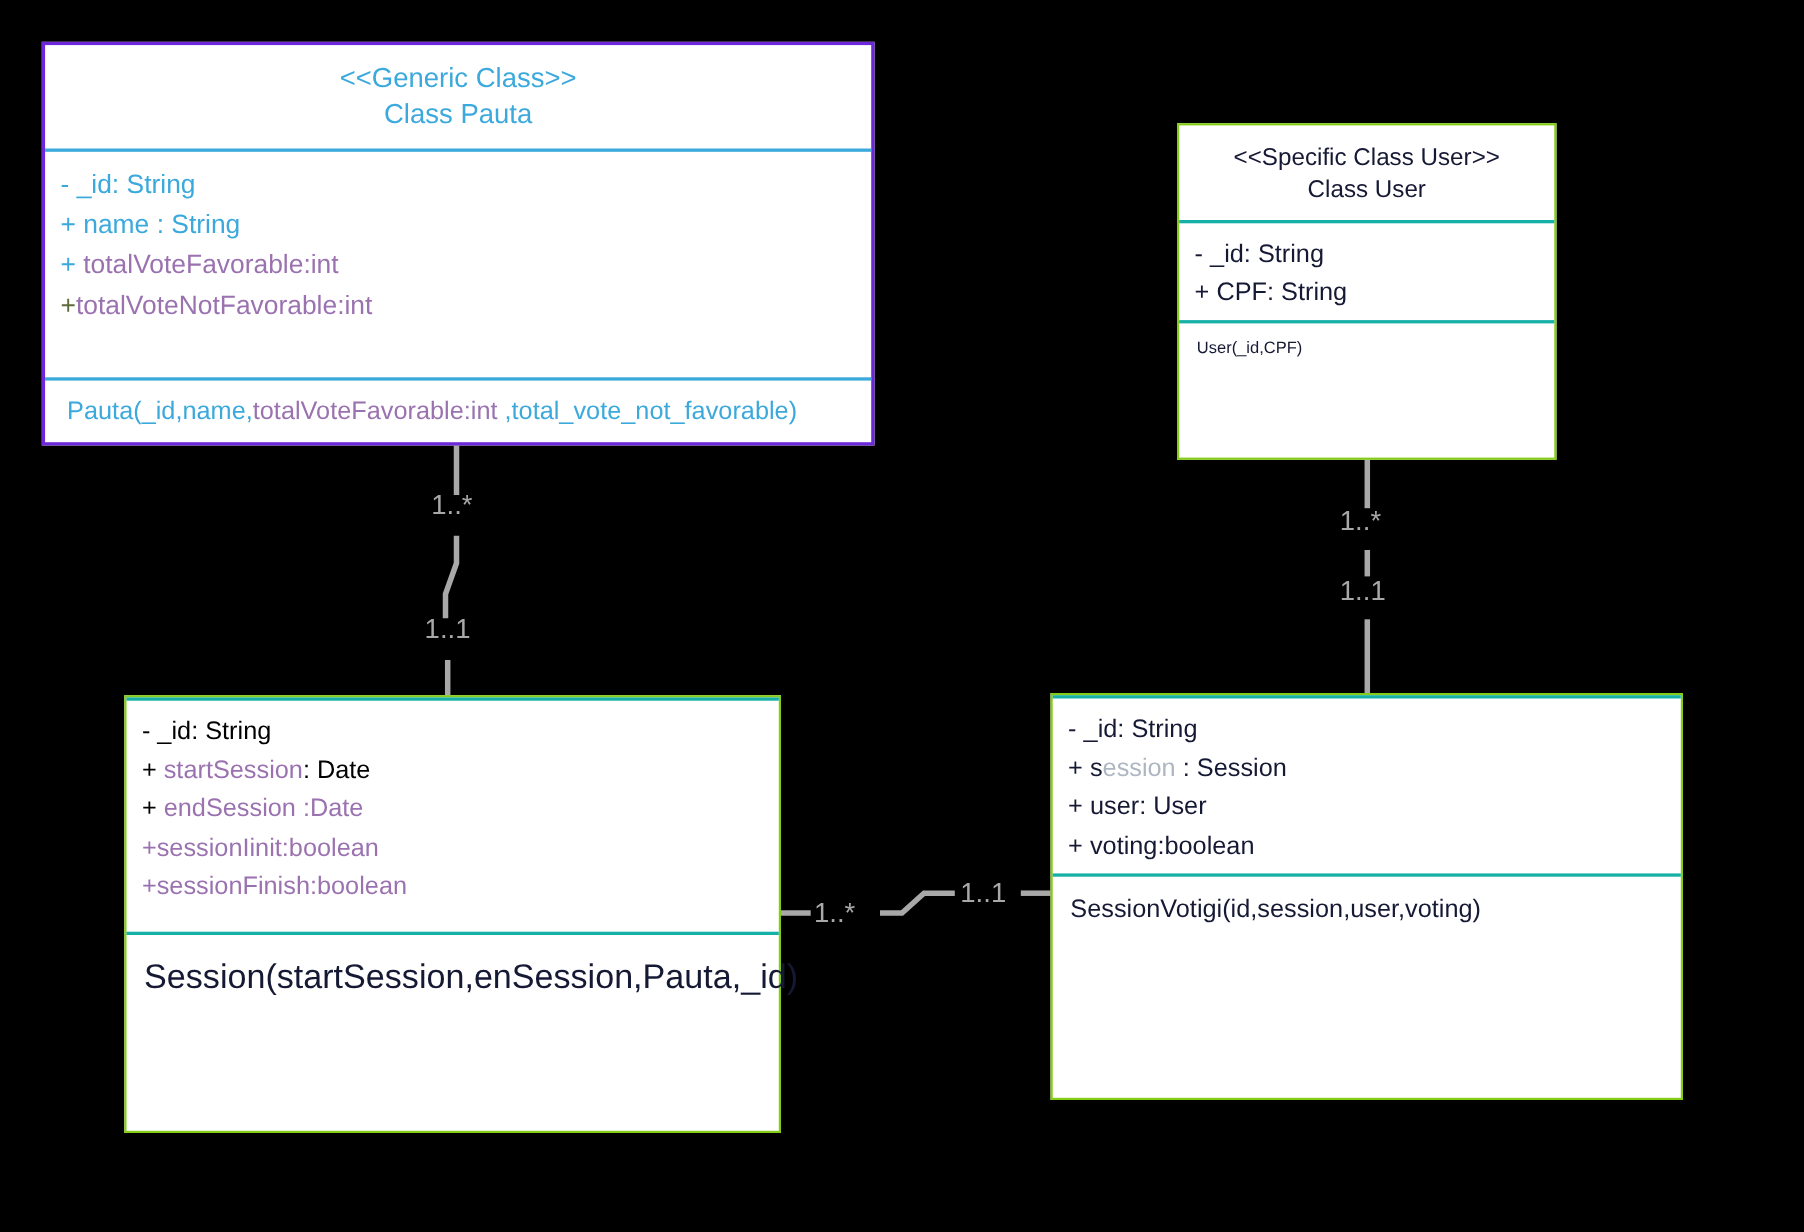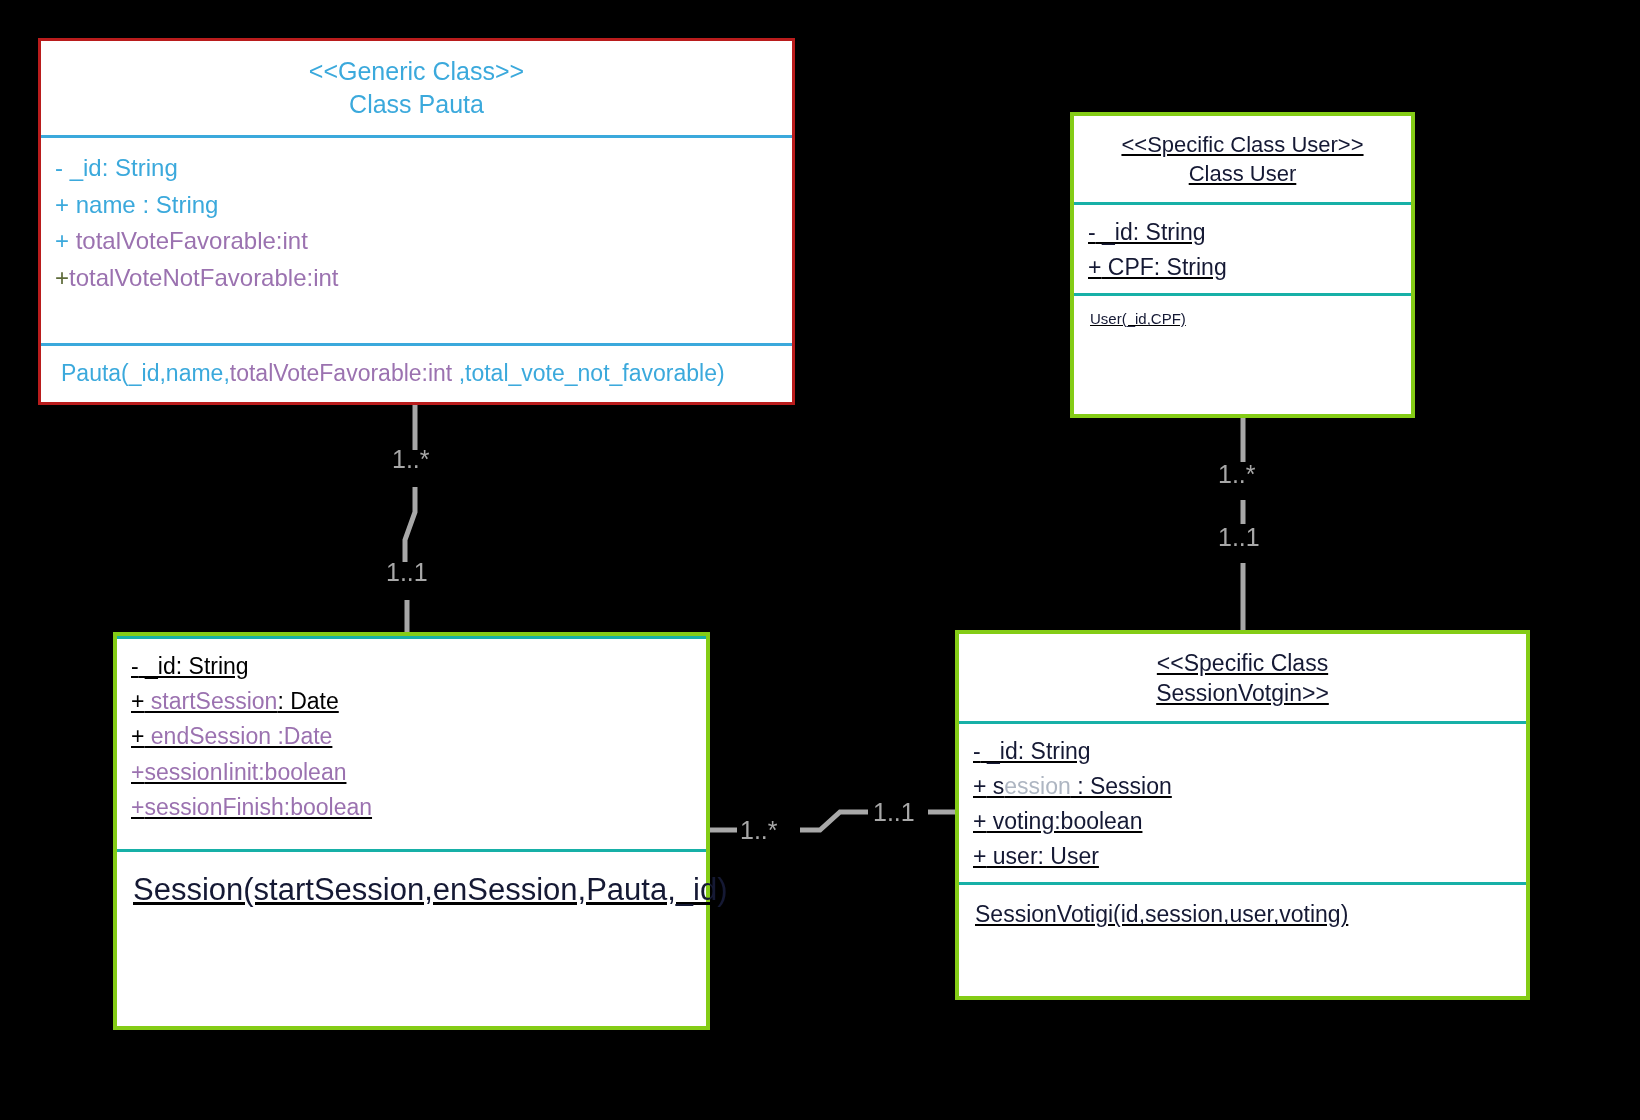--- a/index.html
+++ b/index.html
@@ -5,22 +5,22 @@
   * { box-sizing: border-box; margin: 0; padding: 0; }
   html, body {
     width: 1640px; height: 1120px;
     background: #000000;
     font-family: "Liberation Sans", sans-serif;
     overflow: hidden;
   }
   #canvas { position: relative; width: 1640px; height: 1120px; }
 
   .uml-class { position: absolute; background: #ffffff; }
-  .uml-class.blue   { border: 3px solid #b91c1c; }
-  .uml-class.teal   { border: 4px solid #84cc16; text-decoration: underline; }
+  .uml-class.blue   { border: 3px solid #6d28d9; }
+  .uml-class.teal   { border: 2px solid #84cc16; }
 
   .cls-header {
     text-align: center;
     padding: 10px 8px 12px 8px;
     line-height: 1.32;
   }
   .cls-header .stereo { display: block; }
   .cls-header .cname  { display: block; }
 
   .sep-blue { height: 3px; background: #3BA9DC; width: 100%; }
@@ -141,30 +141,26 @@
       <div class="row"><span class="c-purple">+</span><span class="c-purple">sessionIinit:boolean</span></div>
       <div class="row"><span class="c-purple">+</span><span class="c-purple">sessionFinish:boolean</span></div>
     </div>
     <div class="sep-teal"></div>
     <div class="cls-ops">
       <div class="row">Session(startSession,enSession,Pauta,_id)</div>
     </div>
   </div>
 
   <div class="uml-class teal" id="svot">
-    <div class="cls-header">
-      <span class="stereo">&lt;&lt;Specific Class</span>
-      <span class="cname">SessionVotgin&gt;&gt;</span>
-    </div>
     <div class="sep-teal"></div>
     <div class="cls-attrs">
       <div class="row"><span>-</span><span> _id: String</span></div>
       <div class="row"><span>+</span><span> s</span><span class="c-gray">ession</span><span> : Session</span></div>
+      <div class="row"><span>+</span><span> user: User</span></div>
       <div class="row"><span>+</span><span> voting:boolean</span></div>
-      <div class="row"><span>+</span><span> user: User</span></div>
     </div>
     <div class="sep-teal"></div>
     <div class="cls-ops">
       <div class="row">SessionVotigi(id,session,user,voting)</div>
     </div>
   </div>
 
 </div>
 
 </body></html>

